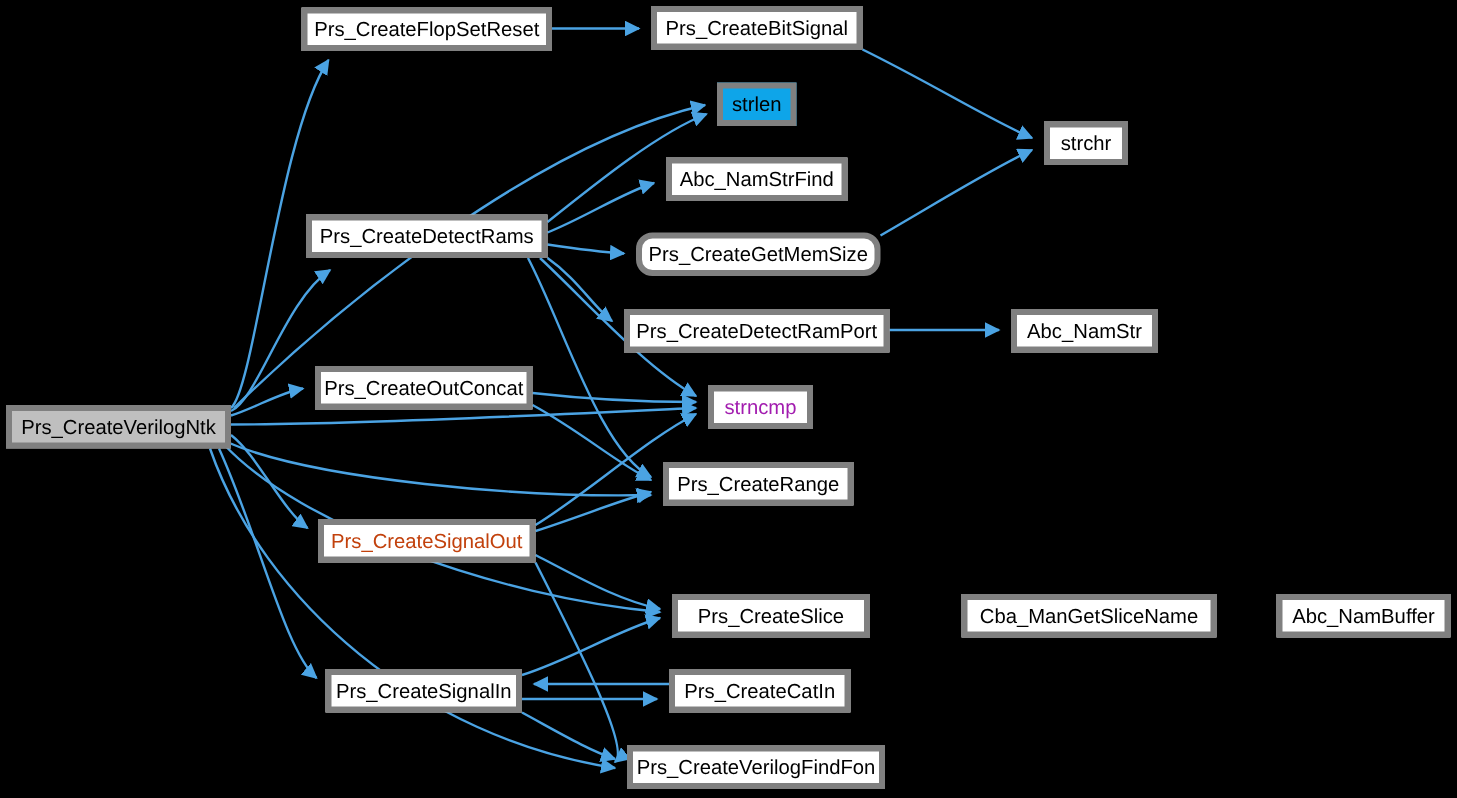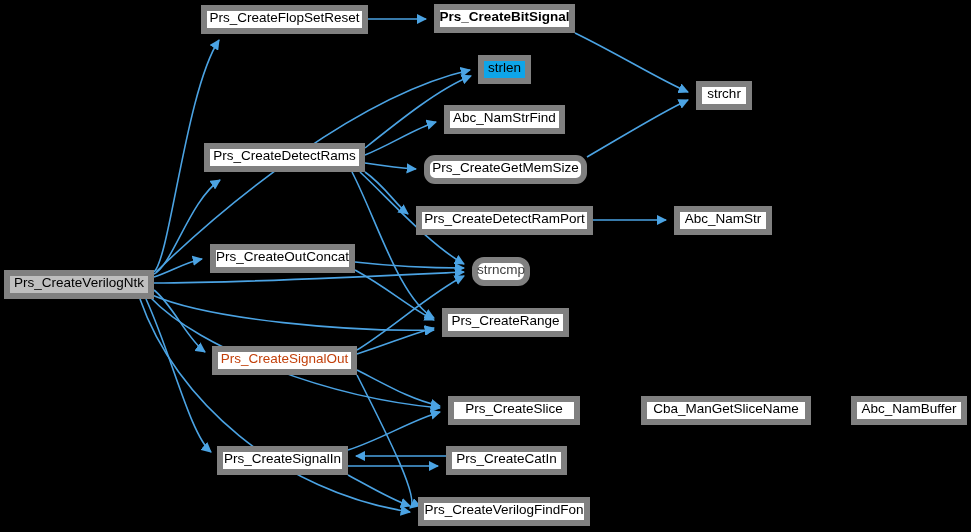--- a/index.html
+++ b/index.html
@@ -1,20 +1,20 @@
 <!DOCTYPE html>
 <html><head>
 <meta charset="utf-8">
 <style>
   html,body{margin:0;padding:0;background:#000;}
   #canvas{position:relative;width:971px;height:532px;background:#000;overflow:hidden;
           font-family:"Liberation Sans","DejaVu Sans",sans-serif;}
   svg#edges{position:absolute;left:0;top:0;width:971px;height:532px;}
-  .node{position:absolute;box-sizing:border-box;background:#ffffff;border:6px solid #b91c1c;
-        display:flex;justify-content:center;color:#000;
+  .node{position:absolute;box-sizing:border-box;background:#ffffff;border:4px solid #b91c1c;
+        display:flex;align-items:center;justify-content:center;color:#000;
         font-size:13.5px;line-height:1;white-space:nowrap;}
   .node.root{background:#bfbfbf;}
   .node span{pointer-events:none;}
 </style>
 </head>
 <body>
 
 <div id="canvas">
   <svg id="edges" viewBox="0 0 971 532" xmlns="http://www.w3.org/2000/svg">
       <defs>
@@ -53,21 +53,21 @@
       <path d="M 446,456 L 356,456" fill="none" stroke="#4ba3e3" stroke-width="1.6" marker-end="url(#ah)"></path>
       <path d="M 348,475 C 372,488 392,500 410,506" fill="none" stroke="#4ba3e3" stroke-width="1.6" marker-end="url(#ah)"></path>
     </svg>
   <div id="nodes">
       <div class="node root" style="left: 4px; top: 270px; width: 150px; height: 29px; border-color: rgb(128, 128, 128); background: rgb(191, 191, 191); color: rgb(0, 0, 0);">
         <span>Prs_CreateVerilogNtk</span>
       </div>
       <div class="node" style="left: 201px; top: 5px; width: 167px; height: 29px; border-color: rgb(128, 128, 128); background: rgb(255, 255, 255); color: rgb(0, 0, 0);">
         <span>Prs_CreateFlopSetReset</span>
       </div>
-      <div class="node" style="left: 434px; top: 4px; width: 141px; height: 29px; border-color: rgb(128, 128, 128); background: rgb(255, 255, 255); color: rgb(0, 0, 0); font-weight: bold;">
+      <div class="node" style="left: 434px; top: 4px; width: 141px; height: 29px; border-color: rgb(128, 128, 128); background: rgb(255, 255, 255); color: rgb(0, 0, 0);">
         <span>Prs_CreateBitSignal</span>
       </div>
       <div class="node" style="left: 478px; top: 55px; width: 53px; height: 29px; border-color: rgb(128, 128, 128); background: #0ea5e9; color: rgb(0, 0, 0);">
         <span>strlen</span>
       </div>
       <div class="node" style="left: 696px; top: 81px; width: 56px; height: 29px; border-color: rgb(128, 128, 128); background: rgb(255, 255, 255); color: rgb(0, 0, 0);">
         <span>strchr</span>
       </div>
       <div class="node" style="left: 444px; top: 105px; width: 121px; height: 29px; border-color: rgb(128, 128, 128); background: rgb(255, 255, 255); color: rgb(0, 0, 0);">
         <span>Abc_NamStrFind</span>
@@ -80,21 +80,21 @@
       </div>
       <div class="node" style="left: 416px; top: 206px; width: 177px; height: 29px; border-color: rgb(128, 128, 128); background: rgb(255, 255, 255); color: rgb(0, 0, 0);">
         <span>Prs_CreateDetectRamPort</span>
       </div>
       <div class="node" style="left: 674px; top: 206px; width: 98px; height: 29px; border-color: rgb(128, 128, 128); background: rgb(255, 255, 255); color: rgb(0, 0, 0);">
         <span>Abc_NamStr</span>
       </div>
       <div class="node" style="left: 210px; top: 244px; width: 145px; height: 29px; border-color: rgb(128, 128, 128); background: rgb(255, 255, 255); color: rgb(0, 0, 0);">
         <span>Prs_CreateOutConcat</span>
       </div>
-      <div class="node" style="left: 472px; top: 257px; width: 58px; height: 29px; border-color: rgb(128, 128, 128); background: rgb(255, 255, 255); color: #404040; border-radius: 12px;">
+      <div class="node" style="left: 472px; top: 257px; width: 70px; height: 29px; border-color: rgb(128, 128, 128); background: rgb(255, 255, 255); color: #a21caf;">
         <span>strncmp</span>
       </div>
       <div class="node" style="left: 442px; top: 308px; width: 127px; height: 29px; border-color: rgb(128, 128, 128); background: rgb(255, 255, 255); color: rgb(0, 0, 0);">
         <span>Prs_CreateRange</span>
       </div>
       <div class="node" style="left: 212px; top: 346px; width: 145px; height: 29px; border-color: rgb(128, 128, 128); background: rgb(255, 255, 255); color: #c2410c;">
         <span>Prs_CreateSignalOut</span>
       </div>
       <div class="node" style="left: 448px; top: 396px; width: 132px; height: 29px; border-color: rgb(128, 128, 128); background: rgb(255, 255, 255); color: rgb(0, 0, 0);">
         <span>Prs_CreateSlice</span>

